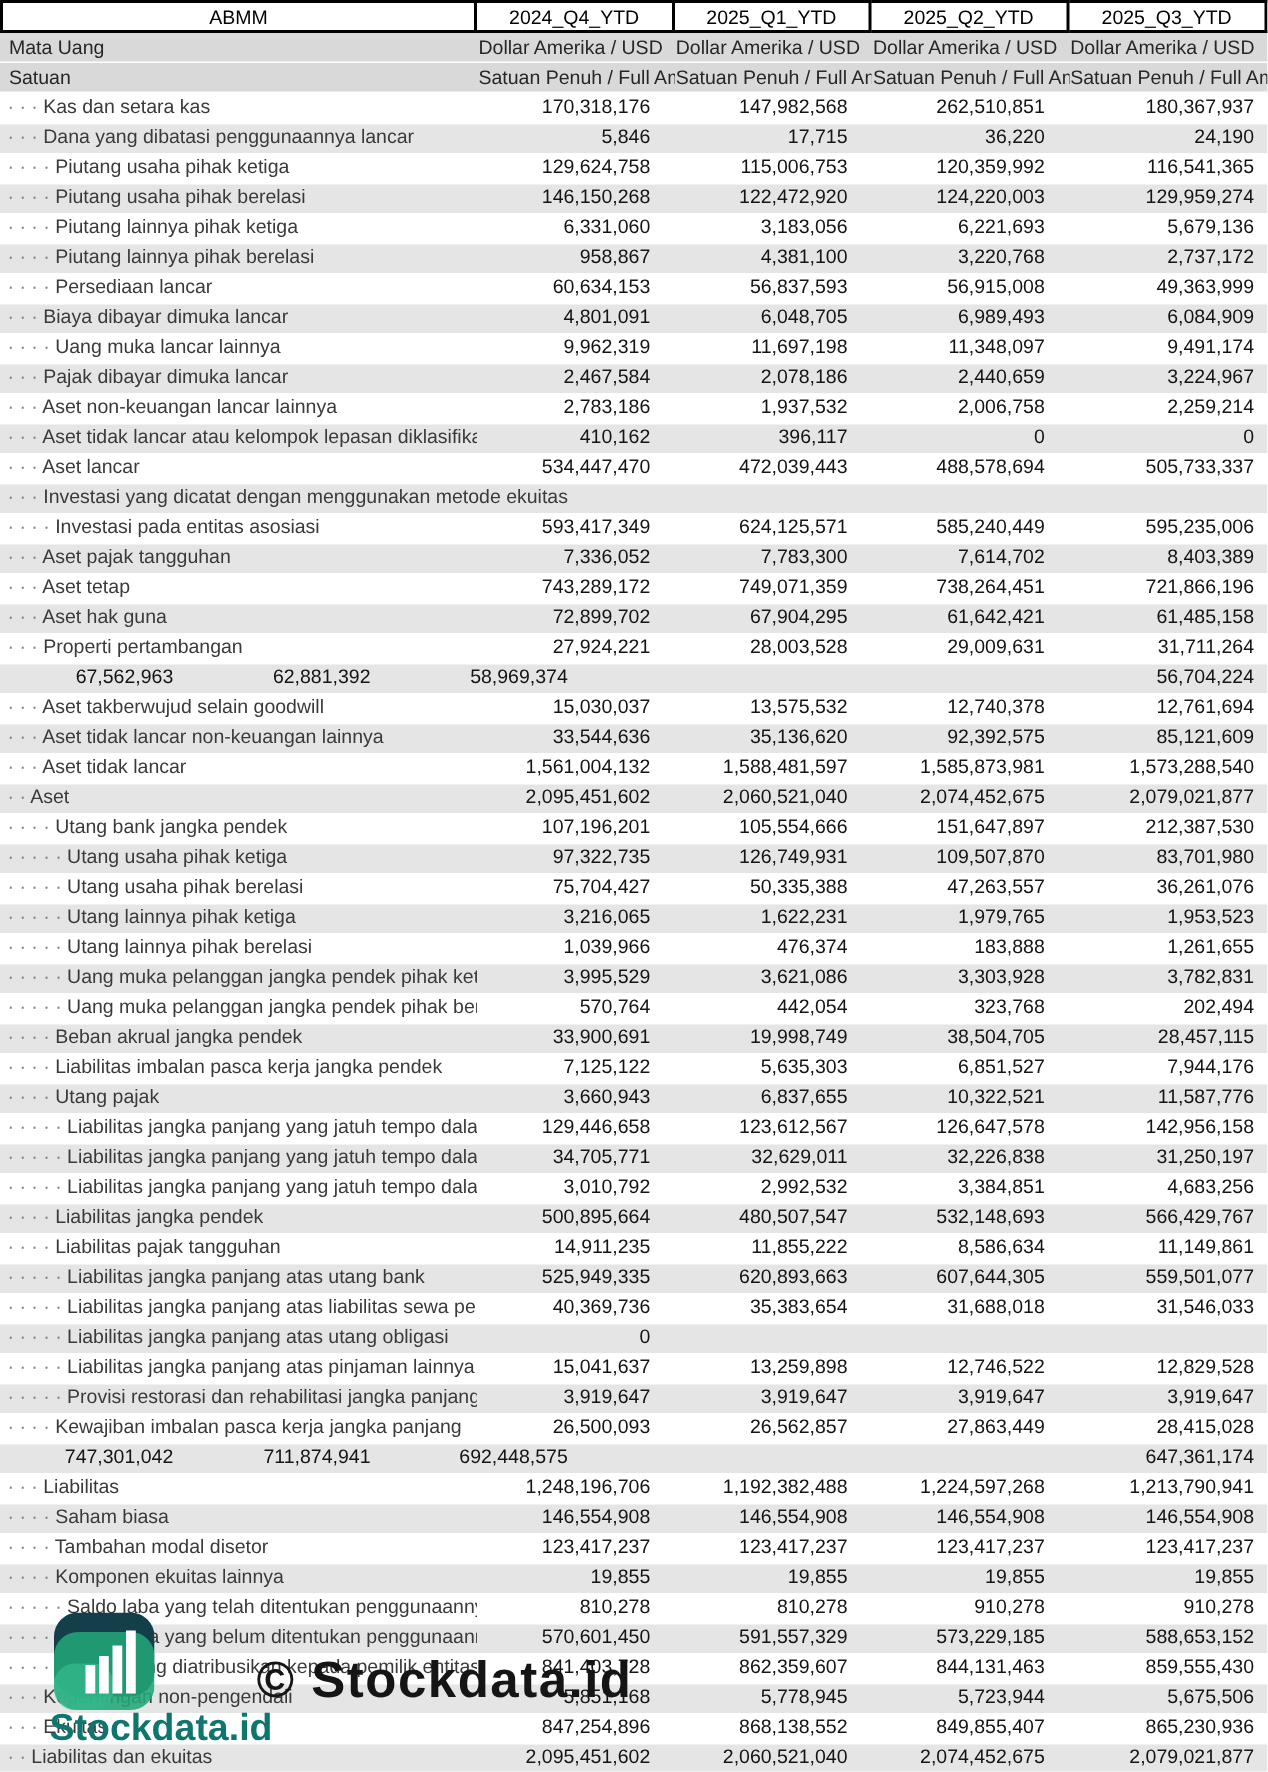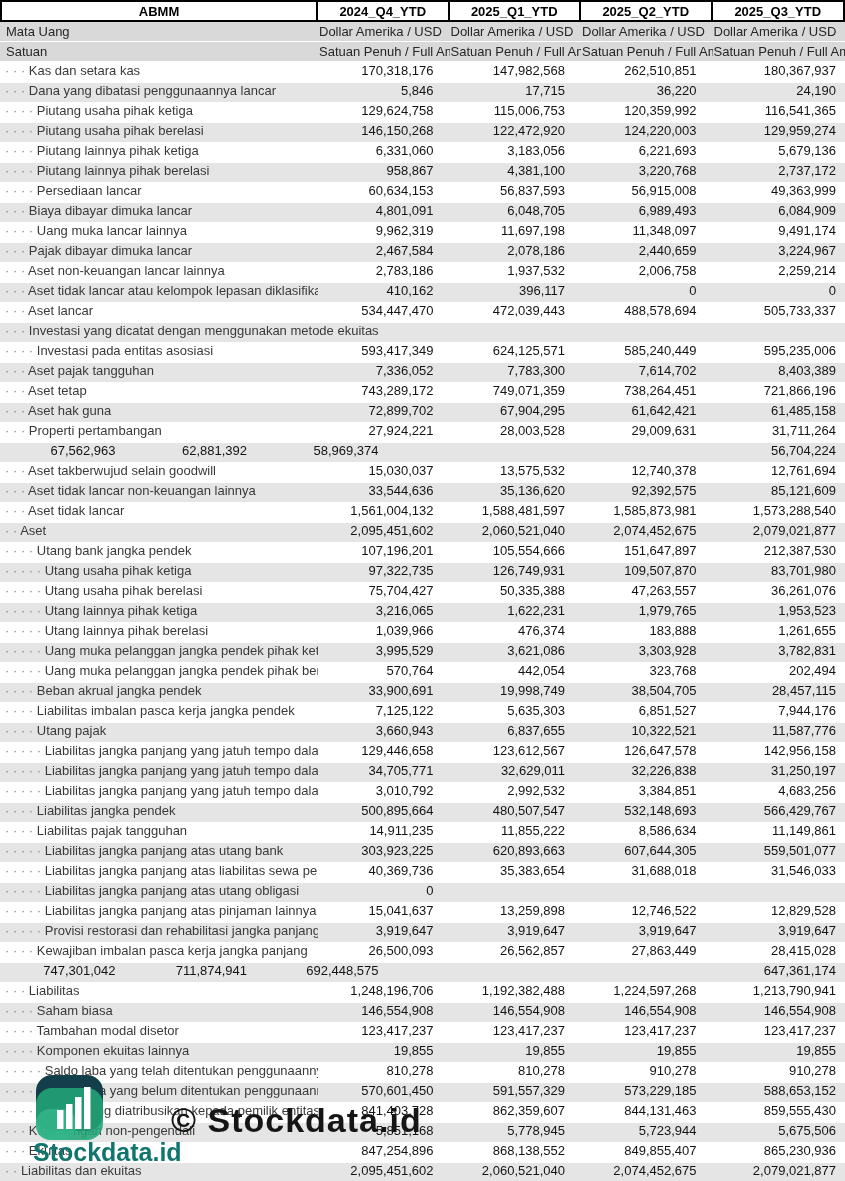--- a/index.html
+++ b/index.html
@@ -6,21 +6,21 @@
   body{
     width:845px;height:1181px;overflow:hidden;background:#ffffff;
     font-family:"Liberation Sans", sans-serif;
   }
   .sheet{position:relative;width:845px;height:1181px;overflow:hidden;background:#fff;}
 
   
   .hrow{display:flex;height:22px;box-sizing:border-box;background:#fff;}
   .hcell{
     box-sizing:border-box;border:2px solid #000;
-    font-weight:bold;font-size:13px;color:#000;
+    font-weight:normal;font-size:13px;color:#000;
     display:flex;align-items:center;justify-content:center;
     white-space:nowrap;overflow:hidden;
   }
   .hcell + .hcell{border-left:none;}
   .c-label{width:318px;flex:0 0 318px;}
   .c-val{width:131.5px;flex:0 0 131.5px;}
   .c-val.last{flex:1 1 auto;}
 
   
   .mrow{
@@ -357,21 +357,21 @@
       </div>
       <div class="row">
         <div class="rlabel"><span class="dots">· · · · </span>Liabilitas pajak tangguhan</div>
         <div class="rval">14,911,235</div>
         <div class="rval">11,855,222</div>
         <div class="rval">8,586,634</div>
         <div class="rval last">11,149,861</div>
       </div>
       <div class="row alt">
         <div class="rlabel"><span class="dots">· · · · · </span>Liabilitas jangka panjang atas utang bank</div>
-        <div class="rval">303,923,225</div>
+        <div class="rval">525,949,335</div>
         <div class="rval">620,893,663</div>
         <div class="rval">607,644,305</div>
         <div class="rval last">559,501,077</div>
       </div>
       <div class="row">
         <div class="rlabel"><span class="dots">· · · · · </span>Liabilitas jangka panjang atas liabilitas sewa pembiayaan</div>
         <div class="rval">40,369,736</div>
         <div class="rval">35,383,654</div>
         <div class="rval">31,688,018</div>
         <div class="rval last">31,546,033</div>

